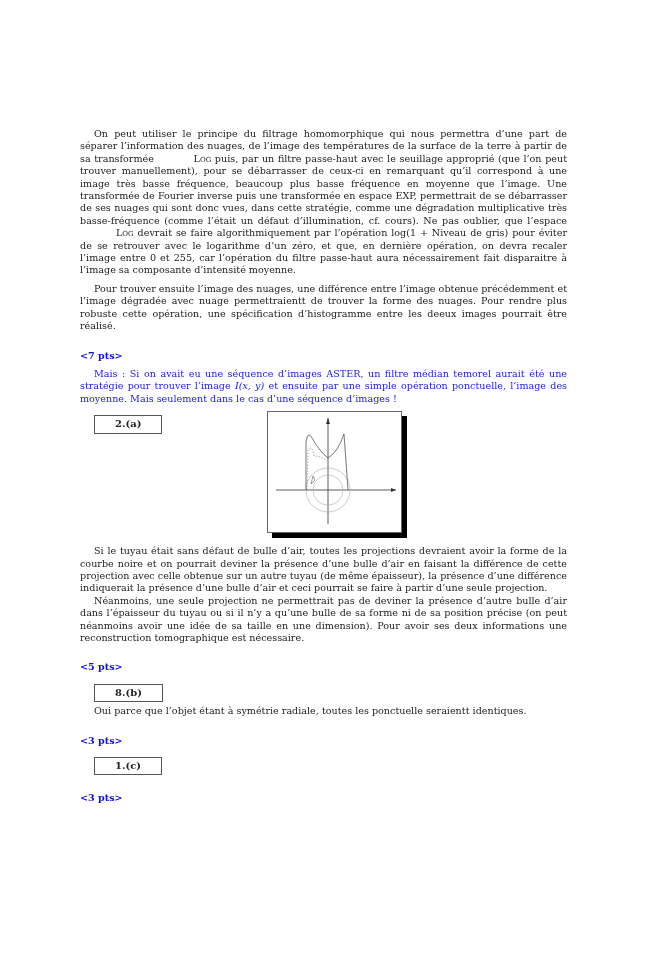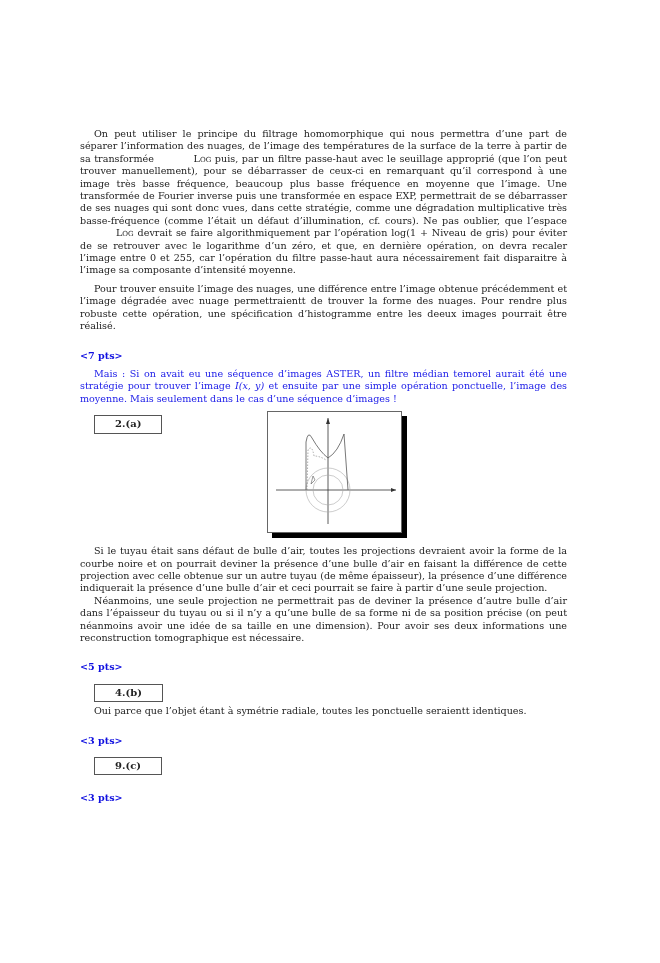--- a/index.html
+++ b/index.html
@@ -45,19 +45,19 @@
         <path d="M39,78 L40,38 Q44,32 46,44 Q52,44 58,48" fill="none" stroke="#777" stroke-width="0.6" stroke-dasharray="1.5,1.5"></path>
         <path d="M43,72 L45,64 L47,68 Z" fill="none" stroke="#555" stroke-width="0.6"></path>
       </svg>
     </div>
   </div>
 
   <p class="p">Si le tuyau était sans défaut de bulle d’air, toutes les projections devraient avoir la forme de la courbe noire et on pourrait deviner la présence d’une bulle d’air en faisant la différence de cette projection avec celle obtenue sur un autre tuyau (de même épaisseur), la présence d’une différence indiquerait la présence d’une bulle d’air et ceci pourrait se faire à partir d’une seule projection.</p>
   <p class="p">Néanmoins, une seule projection ne permettrait pas de deviner la présence d’autre bulle d’air dans l’épaisseur du tuyau ou si il n’y a qu’une bulle de sa forme ni de sa position précise (on peut néanmoins avoir une idée de sa taille en une dimension). Pour avoir ses deux informations une reconstruction tomographique est nécessaire.</p>
   <div class="pts">&lt;5 pts&gt;</div>
   <div class="gap"></div>
-  <div style="margin:4px 0 3px 0;"><span class="qbox">4.(b)</span></div>
+  <div style="margin:4px 0 3px 0;"><span class="qbox">8.(b)</span></div>
   <p class="p">Oui parce que l’objet étant à symétrie radiale, toutes les ponctuelle seraientt identiques.</p>
   <div class="pts">&lt;3 pts&gt;</div>
   <div class="gap"></div>
-  <div style="margin:4px 0 3px 0;"><span class="qbox">9.(c)</span></div>
+  <div style="margin:4px 0 3px 0;"><span class="qbox">1.(c)</span></div>
   <div class="pts">&lt;3 pts&gt;</div>
 </div>
 
 </body></html>

